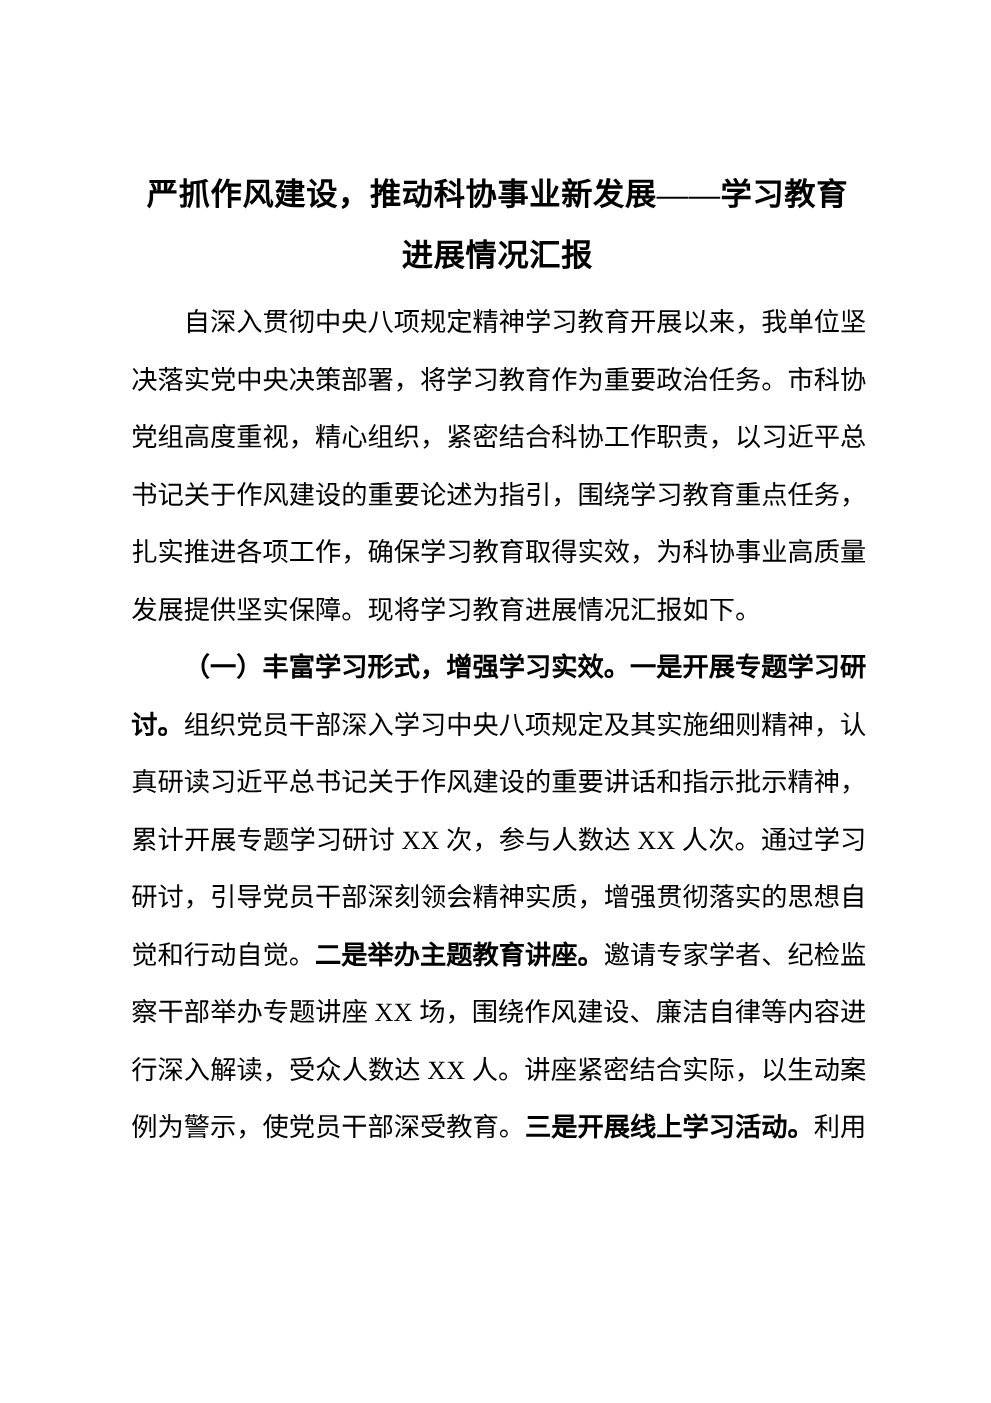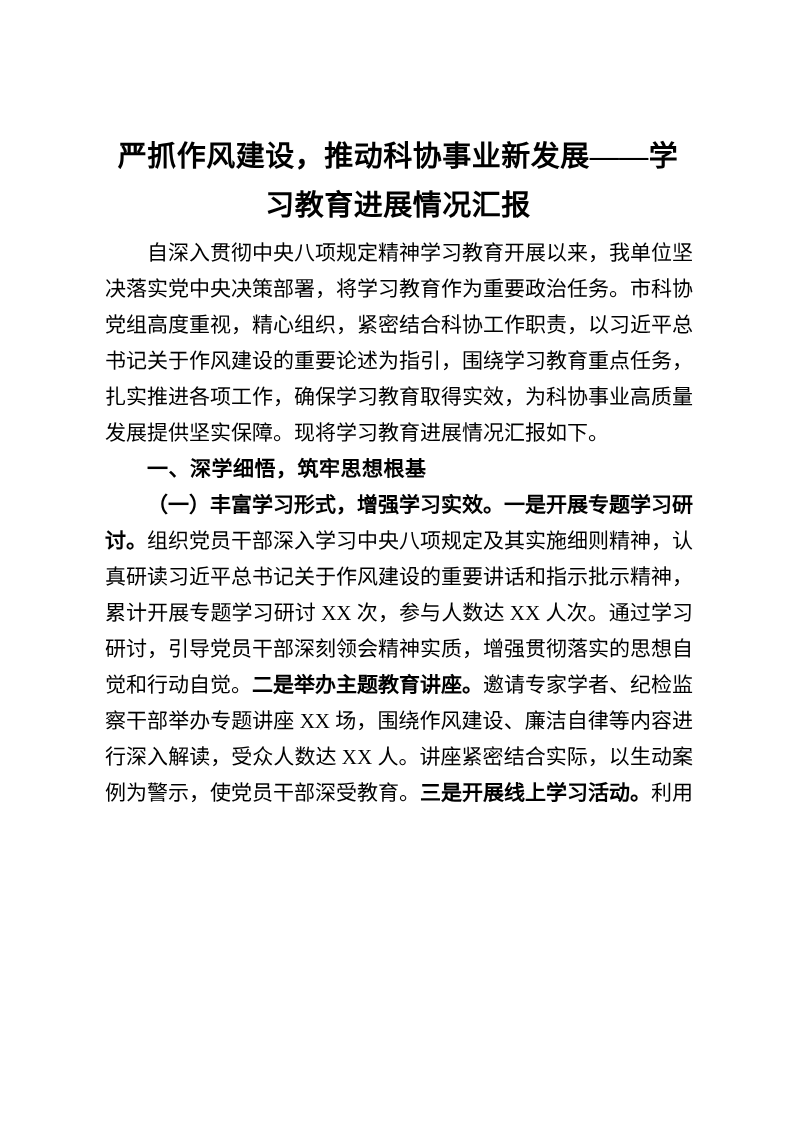--- a/index.html
+++ b/index.html
@@ -13,34 +13,34 @@
     height: 1122px;
     background: #ffffff;
     box-sizing: border-box;
     padding: 132px 102px 0 105px;
     overflow: hidden;
     color: #000000;
   }
   .doc-title {
     margin: 0 0 5px 0;
     font-family: "Liberation Serif", "DejaVu Serif", serif;
-    font-size: 29px;
+    font-size: 25px;
     line-height: 49px;
     font-weight: bold;
     text-align: center;
     letter-spacing: 0.5px;
   }
   .doc-body {
     width: 588px;
   }
   .doc-body p {
     margin: 0;
     font-family: "Liberation Serif", "DejaVu Serif", serif;
     font-size: 21px;
-    line-height: 36px;
+    line-height: 46px;
     text-align: justify;
     text-justify: inter-character;
     text-indent: 2em;
     word-break: break-all;
   }
   .doc-body p.heading {
     font-family: "Liberation Sans", "DejaVu Sans", sans-serif;
     font-weight: bold;
     text-align: left;
     letter-spacing: 0.5px;
@@ -52,16 +52,15 @@
     font-weight: normal;
   }
 </style>
 </head>
 <body>
 
 <div class="page">
   <h1 class="doc-title">严抓作风建设，推动科协事业新发展——学习教育进展情况汇报</h1>
   <div class="doc-body" id="doc-body">
       <p class="body"><span class="plain">自深入贯彻中央八项规定精神学习教育开展以来，我单位坚决落实党中央决策部署，将学习教育作为重要政治任务。市科协党组高度重视，精心组织，紧密结合科协工作职责，以习近平总书记关于作风建设的重要论述为指引，围绕学习教育重点任务，扎实推进各项工作，确保学习教育取得实效，为科协事业高质量发展提供坚实保障。现将学习教育进展情况汇报如下。</span></p>
-      <p class="heading"><span class="em">一、深学细悟，筑牢思想根基</span></p>
       <p class="body"><span class="em">（一）丰富学习形式，增强学习实效。</span><span class="em">一是开展专题学习研讨。</span><span class="plain">组织党员干部深入学习中央八项规定及其实施细则精神，认真研读习近平总书记关于作风建设的重要讲话和指示批示精神，累计开展专题学习研讨 XX 次，参与人数达 XX 人次。通过学习研讨，引导党员干部深刻领会精神实质，增强贯彻落实的思想自觉和行动自觉。</span><span class="em">二是举办主题教育讲座。</span><span class="plain">邀请专家学者、纪检监察干部举办专题讲座 XX 场，围绕作风建设、廉洁自律等内容进行深入解读，受众人数达 XX 人。讲座紧密结合实际，以生动案例为警示，使党员干部深受教育。</span><span class="em">三是开展线上学习活动。</span><span class="plain">利用</span></p>
     </div>
 </div>
 
 </body></html>

